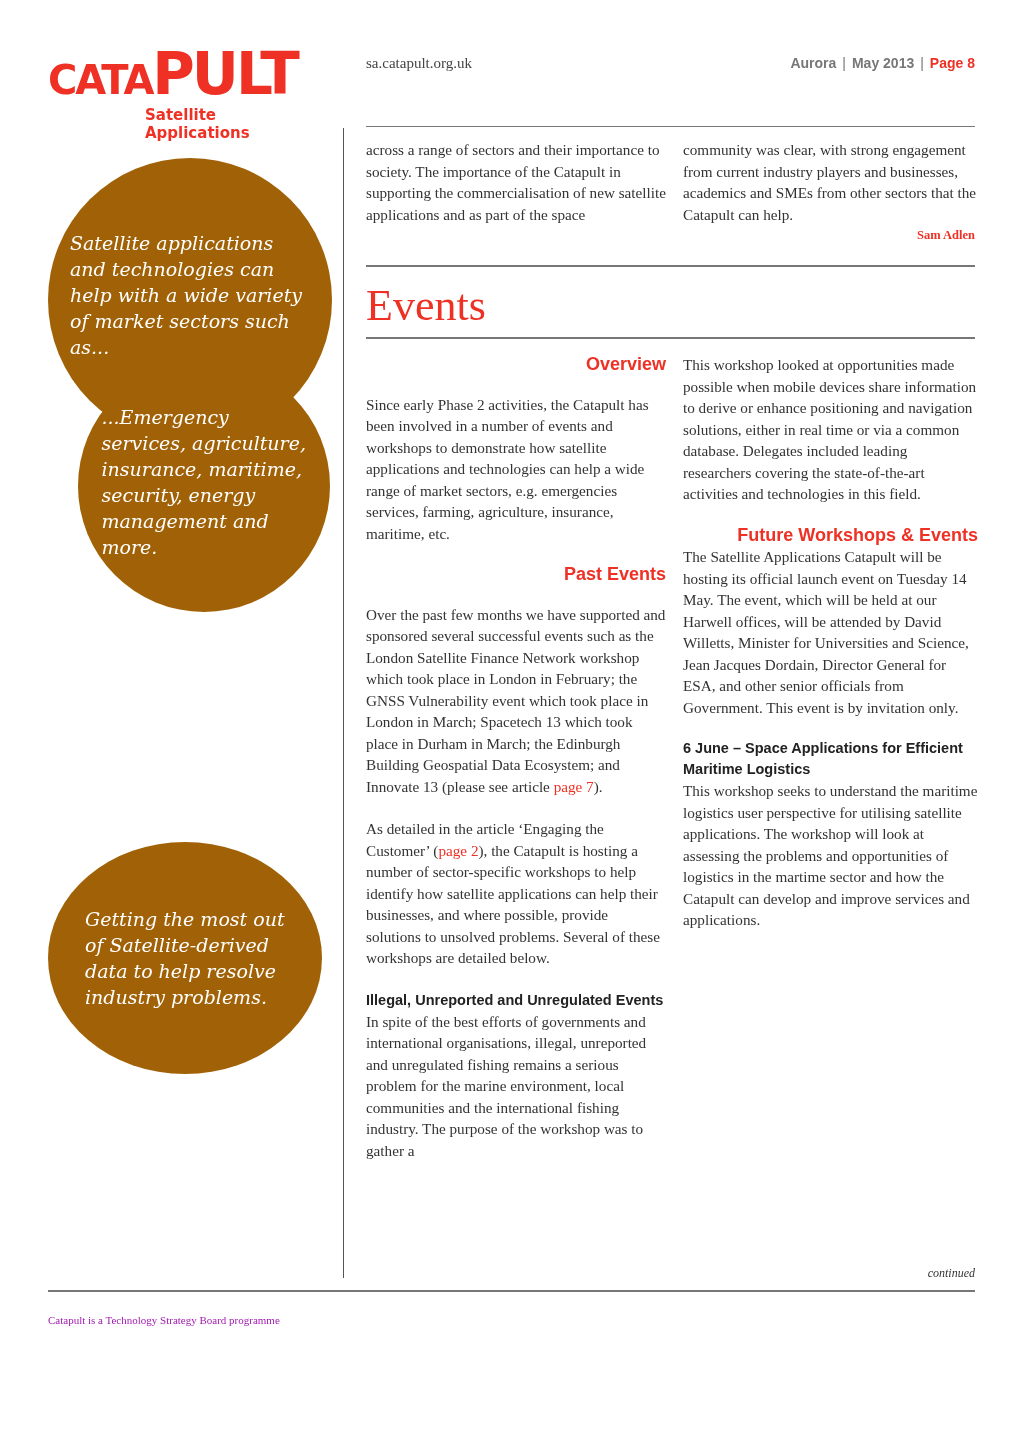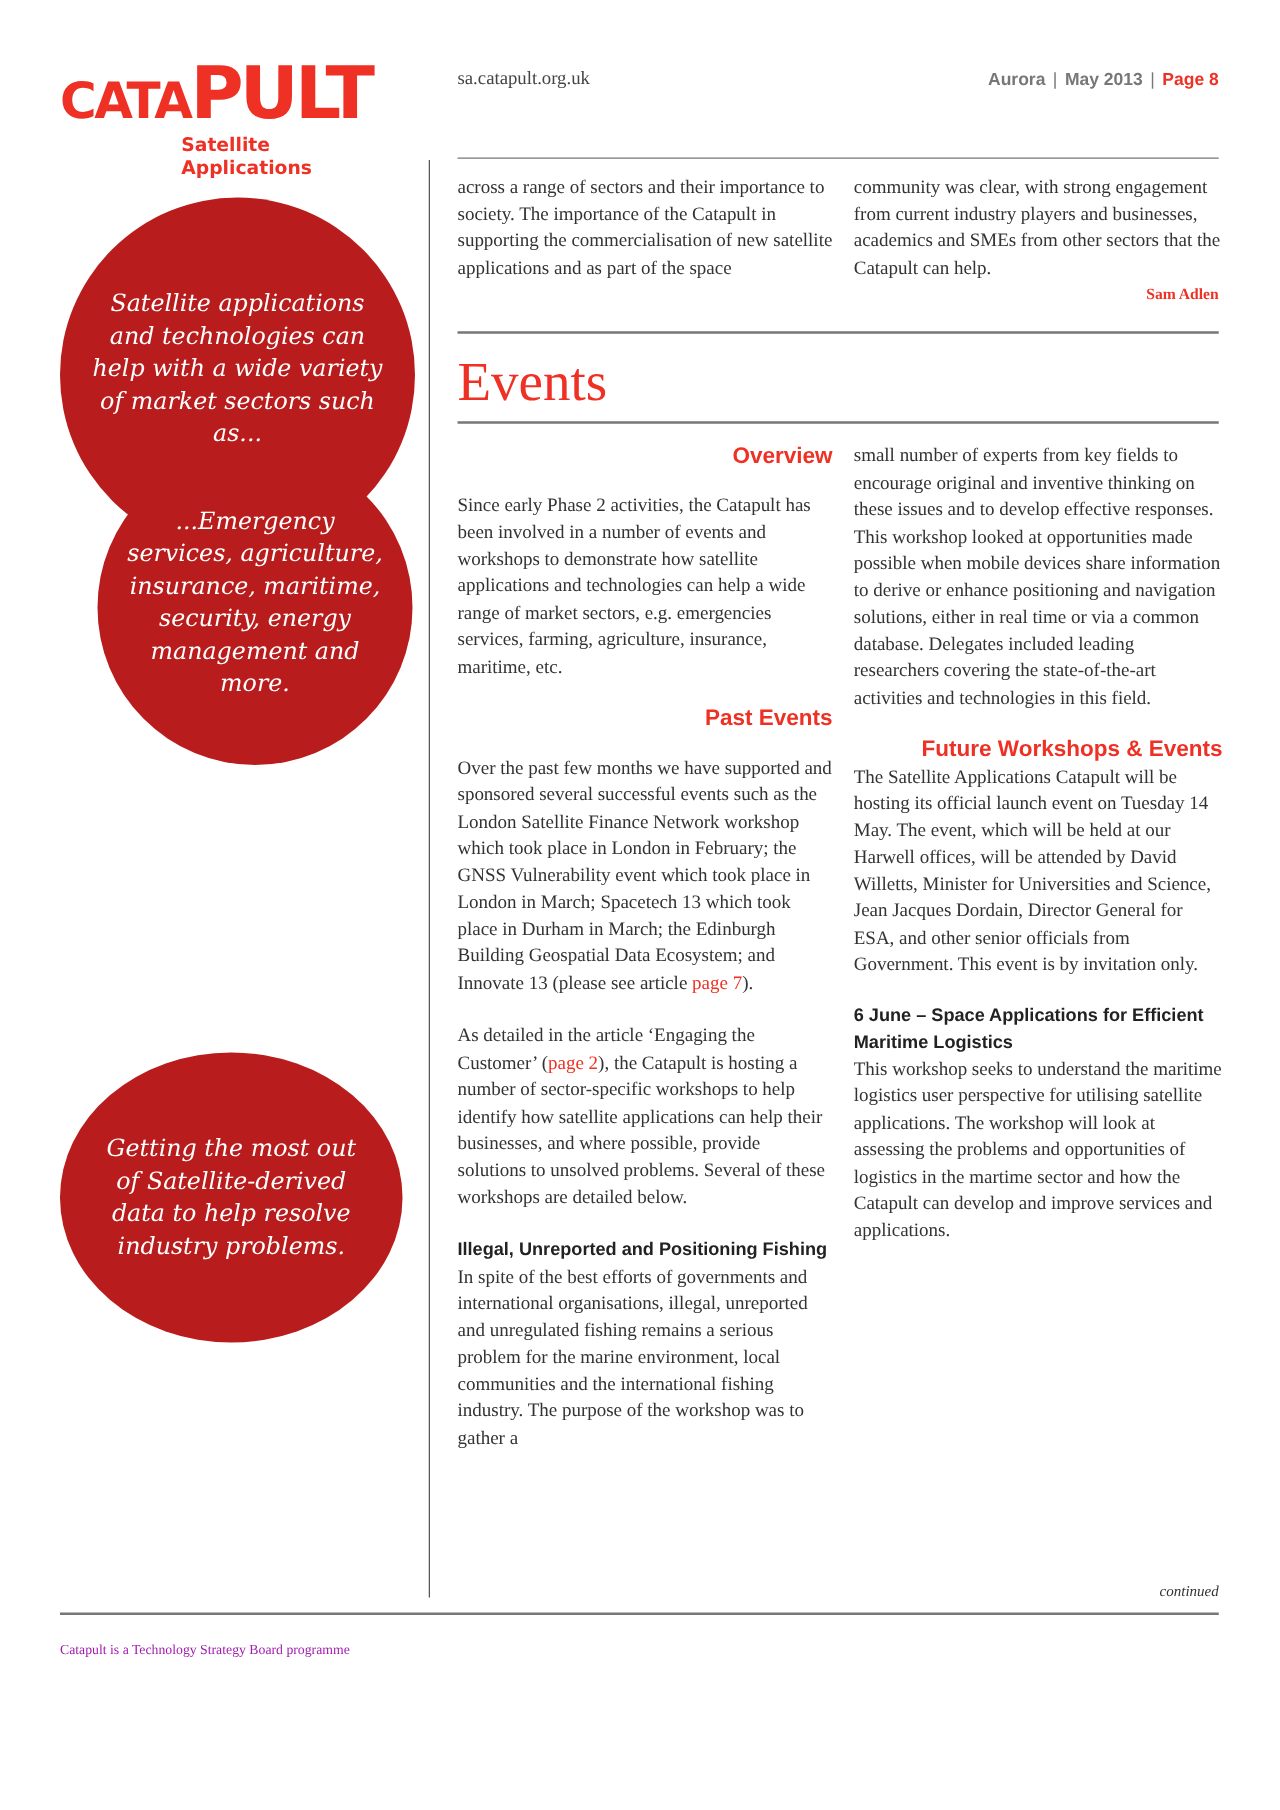--- a/index.html
+++ b/index.html
@@ -17,21 +17,21 @@
   .hline { height:2px; background:#777; }
   .col { font-family:"Liberation Serif", serif; font-size:15.2px; line-height:21.5px; color:#333; }
   .col p { margin:0; }
   .col-left { left:366px; width:300px; }
   .col-right { left:683px; width:295px; }
   .h2 { font-family:"Liberation Sans", sans-serif; color:#ee3124; font-size:18px; font-weight:bold; margin:0;text-align:right; }
   .h3 { font-family:"Liberation Sans", sans-serif; color:#222; font-size:14.5px; font-weight:bold; line-height:21px; margin:0; }
   .link { color:#ee3124; }
   .author { font-family:Liberation Serif, serif; color:#ee3124; font-weight:bold; font-size:12.5px; text-align:right; }
   .title { left:366px; top:280px; font-family:"Liberation Serif", serif; color:#ee3124; font-size:44px; }
-  .circle { background:#b91c1c; border-radius:50%; color:#fff; font-family:"DejaVu Serif", serif; font-style:italic; text-align:center; display:flex; align-items:center; justify-content:center; }
+  .circle { background:#a16207; border-radius:50%; color:#fff; font-family:"DejaVu Serif", serif; font-style:italic; text-align:left; display:flex; align-items:center; justify-content:center; }
   .circle span { display:block; font-size:19px; line-height:26px; }
   .continued { right:49px; top:1266px; font-family:"Liberation Serif", serif; font-style:italic; font-size:12px; color:#333; }
   .footer { left:48px; top:1314px; font-family:"Liberation Serif", serif; font-size:11px; color:#a21caf; }
 </style>
 </head>
 <body>
 
 <div class="abs logo">
   <div class="logo-main"><span class="small">CATA</span><span>PULT</span></div>
   <div class="logo-sub">Satellite Applications</div>
@@ -67,26 +67,25 @@
 <div class="abs hline" style="left:366px; top:265px; width:609px;"></div>
 <div class="abs title">Events</div>
 <div class="abs hline" style="left:366px; top:337px; width:609px;"></div>
 
 <div class="abs col col-left" style="top:354px;">
   <h2 class="h2">Overview</h2>
   <p style="margin-top:18px;">Since early Phase 2 activities, the Catapult has been involved in a number of events and workshops to demonstrate how satellite applications and technologies can help a wide range of market sectors, e.g. emergencies services, farming, agriculture, insurance, maritime, etc.</p>
   <h2 class="h2" style="margin-top:20px;">Past Events</h2>
   <p style="margin-top:18px;"><span>Over the past few months we have supported and sponsored several successful events such as the London Satellite Finance Network workshop which took place in London in February; the GNSS Vulnerability event which took place in London in March; Spacetech 13 which took place in Durham in March; the Edinburgh Building Geospatial Data Ecosystem; and Innovate 13 (please see article </span><span class="link">page 7</span><span>).</span></p>
   <p style="margin-top:21px;"><span>As detailed in the article ‘Engaging the Customer’ (</span><span class="link">page 2</span><span>), the Catapult is hosting a number of sector-specific workshops to help identify how satellite applications can help their businesses, and where possible, provide solutions to unsolved problems. Several of these workshops are detailed below.</span></p>
-  <h3 class="h3" style="margin-top:21px;">Illegal, Unreported and Positioning Fishing</h3>
+  <h3 class="h3" style="margin-top:21px;">Illegal, Unreported and Unregulated Events</h3>
   <p>In spite of the best efforts of governments and international organisations, illegal, unreported and unregulated fishing remains a serious problem for the marine environment, local communities and the international fishing industry. The purpose of the workshop was to gather a</p>
 </div>
 
 <div class="abs col col-right" style="top:354px;">
-  <p>small number of experts from key fields to encourage original and inventive thinking on these issues and to develop effective responses.</p>
   <p>This workshop looked at opportunities made possible when mobile devices share information to derive or enhance positioning and navigation solutions, either in real time or via a common database. Delegates included leading researchers covering the state-of-the-art activities and technologies in this field.</p>
   <h2 class="h2" style="margin-top:20px;">Future Workshops &amp; Events</h2>
   <p>The Satellite Applications Catapult will be hosting its official launch event on Tuesday 14 May. The event, which will be held at our Harwell offices, will be attended by David Willetts, Minister for Universities and Science, Jean Jacques Dordain, Director General for ESA, and other senior officials from Government. This event is by invitation only.</p>
   <h3 class="h3" style="margin-top:20px;">6 June – Space Applications for Efficient Maritime Logistics</h3>
   <p>This workshop seeks to understand the maritime logistics user perspective for utilising satellite applications. The workshop will look at assessing the problems and opportunities of logistics in the martime sector and how the Catapult can develop and improve services and applications.</p>
 </div>
 
 <div class="abs continued">continued</div>
 
 <div class="abs hline" style="left:48px; top:1290px; width:927px;"></div>

